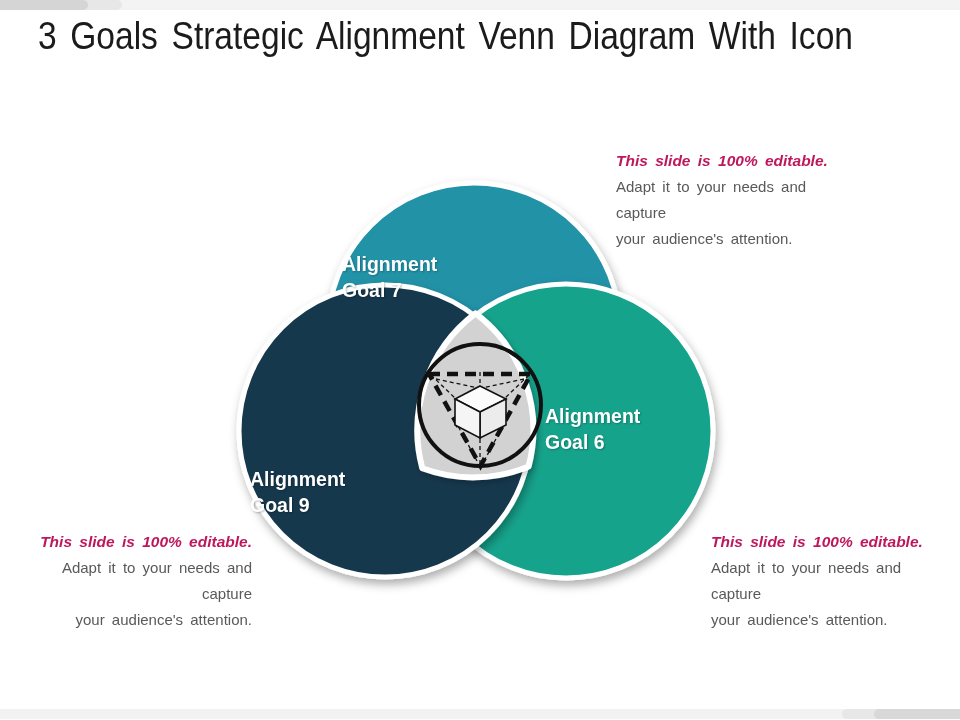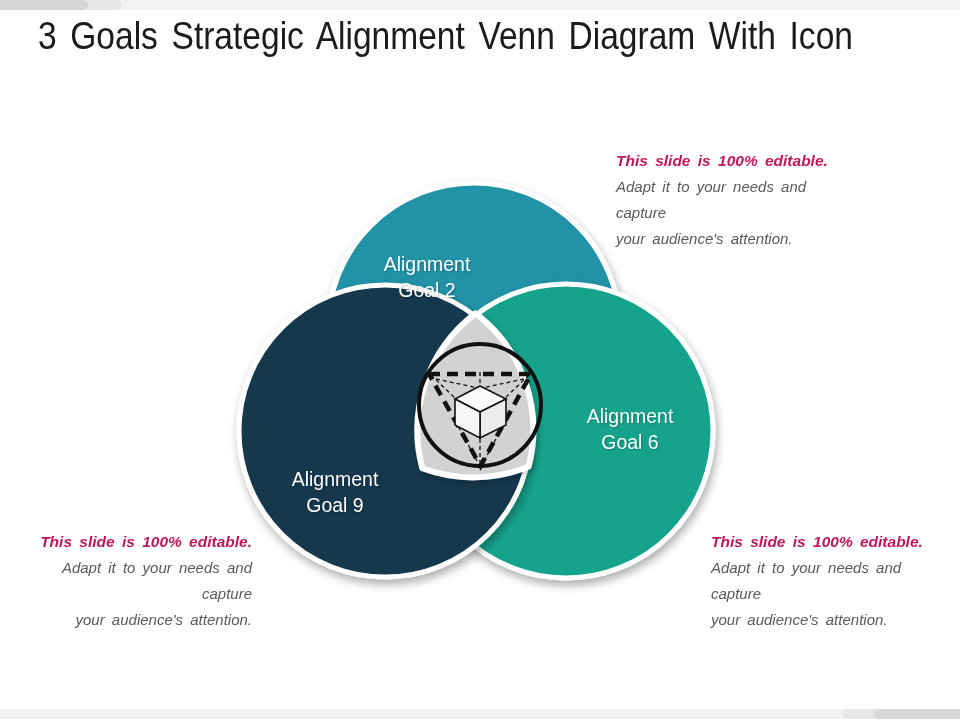--- a/index.html
+++ b/index.html
@@ -19,31 +19,31 @@
   
   .slide-title{
     position:absolute;left:38px;top:13px;width:920px;
     font-size:39px;line-height:46px;color:#1b1b1b;
     transform:scaleX(0.86);transform-origin:left top;
     white-space:nowrap;word-spacing:5px;letter-spacing:0px;
   }
   
   .venn-svg{position:absolute;left:0;top:0;}
   .circle-label{
-    position:absolute;width:170px;text-align:center;
-    color:#ffffff;font-weight:normal;font-size:19.5px;line-height:26px;
+    position:absolute;width:170px;
+    color:#ffffff;font-weight:bold;font-size:19.5px;line-height:26px;
     text-shadow:1px 1px 2px rgba(0,0,0,0.25);
   }
   .lbl1{left:342px;top:251px;}
   .lbl2{left:545px;top:403px;}
   .lbl3{left:250px;top:466px;}
   
   .note{position:absolute;width:216px;font-size:15px;line-height:26px;color:#595959;}
   .note .headline{font-weight:bold;font-style:italic;font-size:15.5px;color:#be185d;word-spacing:3px;}
-  .note .body-line{word-spacing:3px;font-style:italic;}
+  .note .body-line{word-spacing:3px;}
   .note-top-right{left:616px;top:148px;text-align:left;}
   .note-bottom-left{left:36px;top:529px;text-align:right;}
   .note-bottom-right{left:711px;top:529px;text-align:left;}
 </style>
 </head>
 <body>
 
 <div class="top-strip">
   <div class="strip-light" style="background:#F3F3F3;"></div>
   <div class="strip-mid-left" style="background:#E7E7E7;"></div>
@@ -95,21 +95,21 @@
     <g stroke-width="1.6">
       <polygon points="480,386 506,399 480,412 455,399" fill="#fbfbfb"></polygon>
       <polygon points="506,399 506,425 480,438 480,412" fill="#ececec"></polygon>
       <polygon points="455,399 480,412 480,438 455,425" fill="#f5f5f5"></polygon>
     </g>
   </g>
 </svg>
 
 <div class="circle-label lbl1">
   <div>Alignment</div>
-  <div>Goal 2</div>
+  <div>Goal 7</div>
 </div>
 <div class="circle-label lbl2">
   <div>Alignment</div>
   <div>Goal 6</div>
 </div>
 <div class="circle-label lbl3">
   <div>Alignment</div>
   <div>Goal 9</div>
 </div>
 

